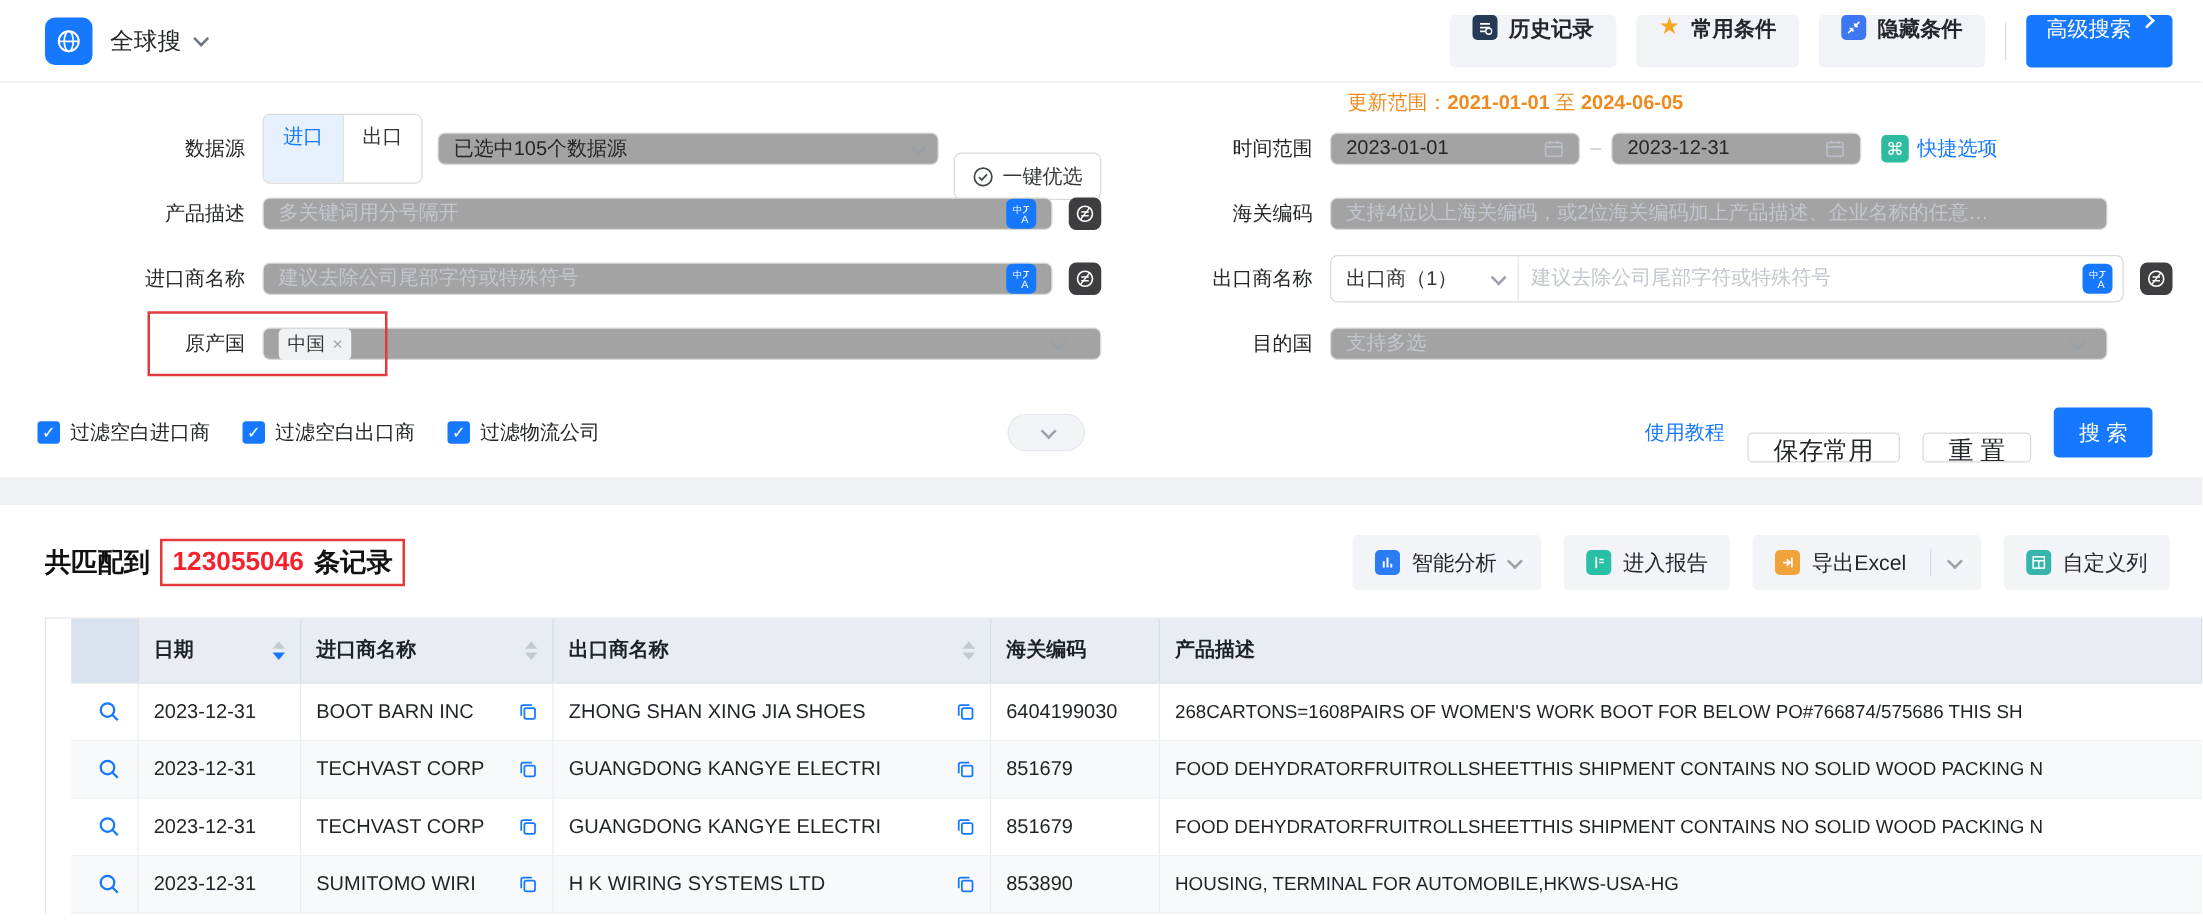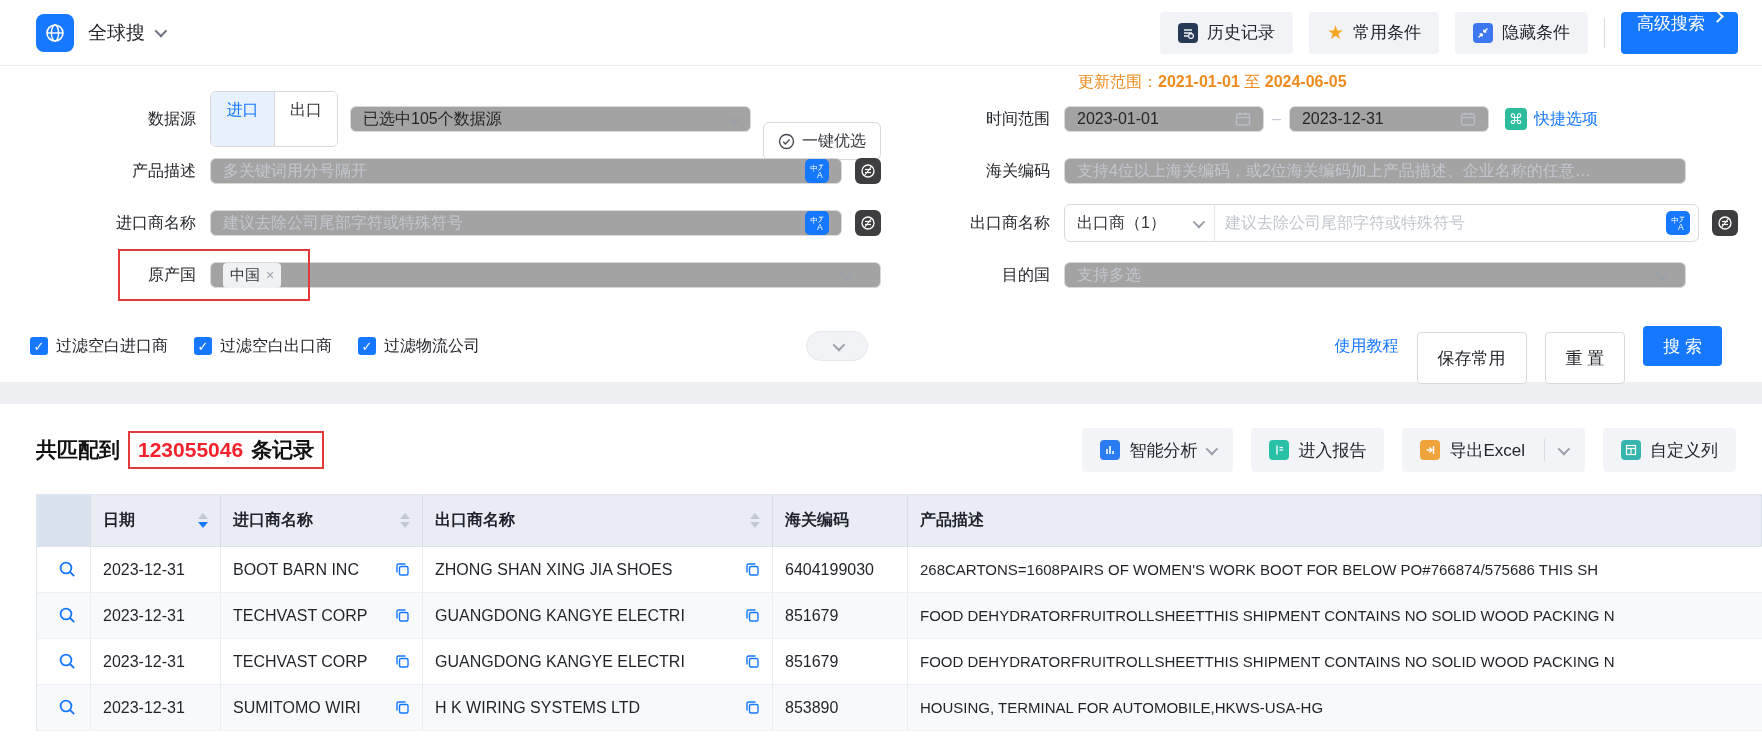--- a/index.html
+++ b/index.html
@@ -8,21 +8,21 @@
 
   
   .topbar { height:66px; display:flex; align-items:center; padding:0 24px 0 36px; border-bottom:1px solid #ececf0; }
   .logo { width:38px; height:38px; border-radius:8px; background:#1678ff; display:flex; align-items:center; justify-content:center; flex:none; }
   .app-title { font-size:19px; color:#23262b; margin:0 10px 0 14px; }
   .chev { display:inline-block; width:9px; height:9px; border-right:2px solid #6b7280; border-bottom:2px solid #6b7280; transform:rotate(45deg) translateY(-2px); }
   .chev.right { transform:rotate(-45deg); }
   .chev.white { border-color:#fff; }
   .chev.gray  { border-color:#9aa0aa; }
   .topbar-right { margin-left:auto; display:flex; align-items:center; gap:16px; }
-  .tb-btn { height:42px; padding:0 18px; background:#f1f3f7; border:none; border-radius:4px; display:flex; align-items:center; gap:9px; font-size:17px; color:#23262b; cursor:pointer; font-family:inherit; }
+  .tb-btn { height:42px; padding:0 18px; background:#f1f3f7; border:none; border-radius:4px; display:flex; align-items:flex-start; gap:9px; font-size:17px; color:#23262b; cursor:pointer; font-family:inherit;font-weight:bold; }
   .vdiv { width:1px; height:30px; background:#d9dce1; }
   .adv-btn { height:42px; padding:0 16px; background:#1678ff; color:#fff; border:none; border-radius:4px; display:flex; align-items:flex-start; gap:8px; font-size:17px; cursor:pointer; font-family:inherit; }
   .icon-badge { width:20px; height:20px; border-radius:4px; display:flex; align-items:center; justify-content:center; flex:none; }
   .star { color:#f5a623; font-size:19px; line-height:1; }
 
   
   .form { padding:34px 24px 16px 30px; }
   .form-grid { display:flex; }
   .col-left { width:851px; flex:none; }
   .col-right { flex:1; position:relative; }
@@ -66,38 +66,38 @@
   .combo input::placeholder { color:#c2c6ce; }
   .mr38 { margin-right:52px; }
 
   .bottom-row { display:flex; align-items:center; margin-top:18px; height:40px; }
   .cb-item { display:flex; align-items:center; gap:8px; margin-right:26px; cursor:pointer; }
   .cb { width:18px; height:18px; border-radius:3px; background:#1678ff; color:#fff; font-size:13px; display:flex; align-items:center; justify-content:center; flex:none; }
   .cb-label { font-size:16px; color:#23262b; }
   .collapse-pill { width:62px; height:30px; border-radius:16px; background:#f1f3f6; border:1px solid #e5e8ed; display:flex; align-items:center; justify-content:center; margin-left:300px; cursor:pointer; }
   .form-actions { margin-left:auto; display:flex; align-items:center; gap:18px; padding-right:16px; }
   .link { color:#1678ff; font-size:16px; cursor:pointer; }
-  .btn-plain { height:52px; padding:0 20px; background:#fff; border:1px solid #d9d9d9; border-radius:4px; font-size:17px; color:#23262b; cursor:pointer; font-family:inherit;margin-top:24px; }
+  .btn-plain { height:24px; padding:0 20px; background:#fff; border:1px solid #d9d9d9; border-radius:4px; font-size:20px; color:#23262b; cursor:pointer; font-family:inherit;margin-top:24px; }
   .btn-primary { height:40px; padding:0 20px; background:#1678ff; border:none; border-radius:4px; font-size:17px; color:#fff; cursor:pointer; font-family:inherit; }
 
   .band { height:22px; background:#eef0f4; }
 
   
   .results { padding:24px 0 0 36px; }
   .results-head { display:flex; align-items:center; margin-bottom:22px; padding-right:26px; }
   .match-title { font-size:21px; font-weight:bold; color:#111; display:flex; align-items:center; }
   .count-box { border:2px solid #e23a3a; padding:3px 8px; margin-left:8px; display:flex; align-items:center; gap:8px; }
   .count-num { color:#f5222d; font-weight:bold; font-size:21px; }
   .res-toolbar { margin-left:auto; display:flex; align-items:center; gap:18px; }
   .res-btn { height:44px; padding:0 18px; background:#f2f4f8; border:none; border-radius:4px; display:flex; align-items:center; gap:9px; font-size:17px; color:#23262b; cursor:pointer; font-family:inherit; }
   .res-btn .idiv { width:1px; height:22px; background:#d8dce4; margin:0 4px 0 10px; }
 
   
   .table { width:1726px; border:1px solid #e3e7ee; border-right:none; border-bottom:none; }
-  .trow { display:grid; grid-template-columns:54px 130px 202px 350px 135px minmax(0,1fr); align-items:center; height:46px; border-bottom:1px solid #edf0f4; background:#fff; }
+  .trow { display:grid; grid-template-columns:54px 130px 202px 350px 135px minmax(0,1fr); align-items:center; height:46px; border-bottom:1px solid #edf0f4; background:#fff;margin-left:20px; }
   .trow.head { height:52px; background:#e9edf3; border-bottom:1px solid #dde2ea; }
   .trow.alt { background:#f8f9fb; }
   .tcell { height:100%; display:flex; align-items:center; padding:0 12px; border-right:1px solid #e9ecf2; overflow:hidden; white-space:nowrap; font-size:16px; color:#1f2329; min-width:0; }
   .trow.head .tcell { font-weight:bold; border-right:1px solid #d8dde6; }
   .tcell.last { border-right:none; }
   .tcell.icon-col { justify-content:center; padding:0; }
   .trow.head .icon-col { background:#d9e3f0; }
   .sort { display:flex; flex-direction:column; gap:3px; margin-left:auto; padding-left:8px; cursor:pointer; }
   .tri-up { width:0; height:0; border-left:5px solid transparent; border-right:5px solid transparent; border-bottom:6px solid #c3c8d1; }
   .tri-down { width:0; height:0; border-left:5px solid transparent; border-right:5px solid transparent; border-top:6px solid #c3c8d1; }

